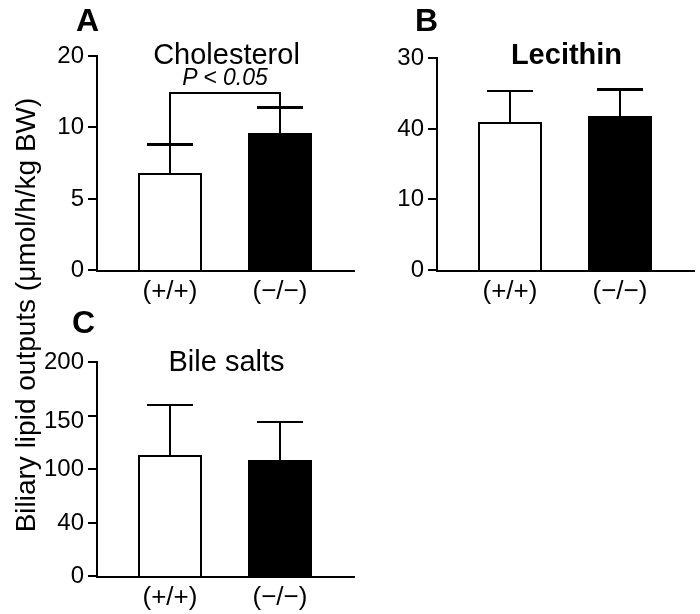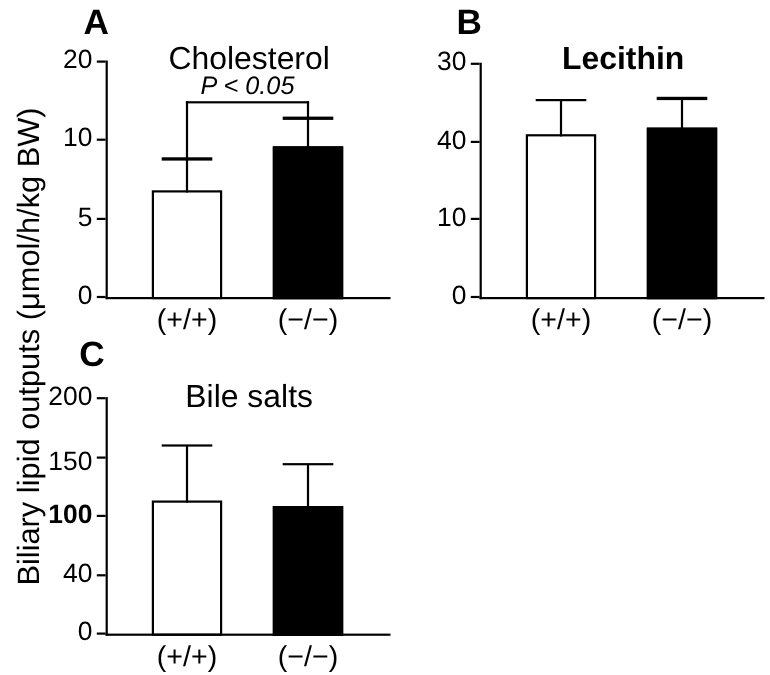--- a/index.html
+++ b/index.html
@@ -133,19 +133,19 @@
       <div class="err-stem" style="left: 279px; top: 421.92px; width: 2px; height: 40.52px;"></div>
       <div class="err-cap" style="left: 257px; top: 420.92px; width: 46px; height: 2.5px;"></div>
       <div class="x-cat-label" style="left: 220px; top: 582px; width: 120px;">(−/−)</div>
       <div class="axis-line" style="left: 96px; top: 361px; width: 2px; height: 217px;"></div>
       <div class="axis-line" style="left: 96px; top: 576px; width: 259px; height: 2px;"></div>
       <div class="tick-mark" style="left: 88px; top: 575px; width: 8px; height: 2px;"></div>
       <div class="tick-label" style="left: 20px; top: 562px; width: 64px;">0</div>
       <div class="tick-mark" style="left: 88px; top: 521.5px; width: 8px; height: 2px;"></div>
       <div class="tick-label" style="left: 20px; top: 508.5px; width: 64px;">40</div>
       <div class="tick-mark" style="left: 88px; top: 468px; width: 8px; height: 2px;"></div>
-      <div class="tick-label" style="left: 20px; top: 455px; width: 64px; font-weight: bold;">100</div>
+      <div class="tick-label" style="left: 20px; top: 455px; width: 64px;">100</div>
       <div class="tick-mark" style="left: 88px; top: 414.5px; width: 8px; height: 2px;"></div>
       <div class="tick-label" style="left: 20px; top: 384px; width: 64px; margin-top: 23px;">150</div>
       <div class="tick-mark" style="left: 88px; top: 361px; width: 8px; height: 2px;"></div>
       <div class="tick-label" style="left: 20px; top: 348px; width: 64px;">200</div>
     </div>
 </div>
 
 </body></html>

